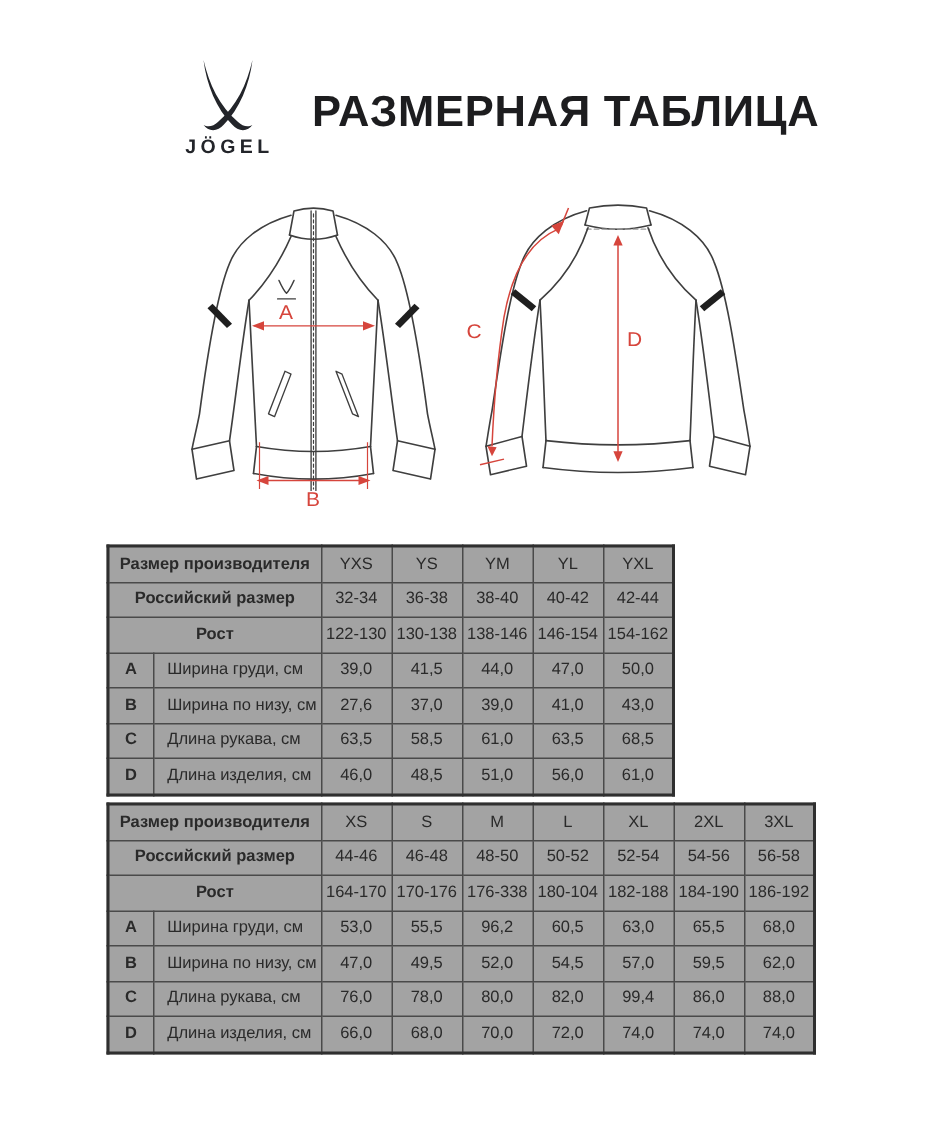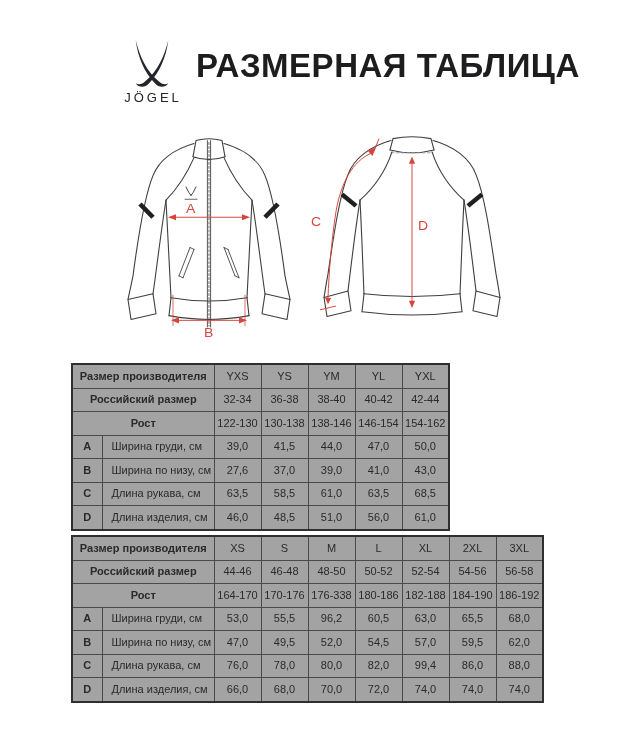--- a/index.html
+++ b/index.html
@@ -2,23 +2,23 @@
 <html><head>
 <meta charset="utf-8">
 <style>
   html,body{margin:0;padding:0;background:#fff;}
   .page{position:relative;width:624px;height:750px;background:#ffffff;
         font-family:"Liberation Sans",sans-serif;color:#2b2b2b;overflow:hidden;}
 
   
   .logo-mark{position:absolute;left:133px;top:40px;}
   .logo-word{position:absolute;left:112px;top:90px;width:82px;text-align:center;
-             font-size:13px;font-weight:400;letter-spacing:3px;color:#23252a;}
-  .page-title{position:absolute;left:196px;top:47px;margin:0;
-              font-size:33px;font-weight:600;letter-spacing:.5px;color:#1d1d1f;}
+             font-size:13px;font-weight:700;letter-spacing:3px;color:#23252a;}
+  .page-title{position:absolute;left:196px;top:47px;margin:12px;
+              font-size:29px;font-weight:600;letter-spacing:.5px;color:#1d1d1f;}
 
   
   .front-svg{position:absolute;left:112px;top:134px;}
   .back-svg{position:absolute;left:302px;top:132px;}
   .dim-label{font-family:"Liberation Sans",sans-serif;font-size:14px;font-weight:500;}
 
   
   table.size-table{position:absolute;border-collapse:collapse;table-layout:fixed;
                    border:2px solid #2f2f2f;background:#a3a3a3;}
   .size-table td{border:1px solid #4a4a4a;height:22.5px;padding:0;
@@ -225,21 +225,21 @@
       <td>50-52</td>
       <td>52-54</td>
       <td>54-56</td>
       <td>56-58</td>
     </tr>
     <tr class="h">
       <td colspan="2">Рост</td>
       <td>164-170</td>
       <td>170-176</td>
       <td>176-338</td>
-      <td>180-186</td>
+      <td>180-104</td>
       <td>182-188</td>
       <td>184-190</td>
       <td>186-192</td>
     </tr>
     <tr class="m">
       <td>A</td>
       <td>Ширина груди, см</td>
       <td>53,0</td>
       <td>55,5</td>
       <td>96,2</td>

